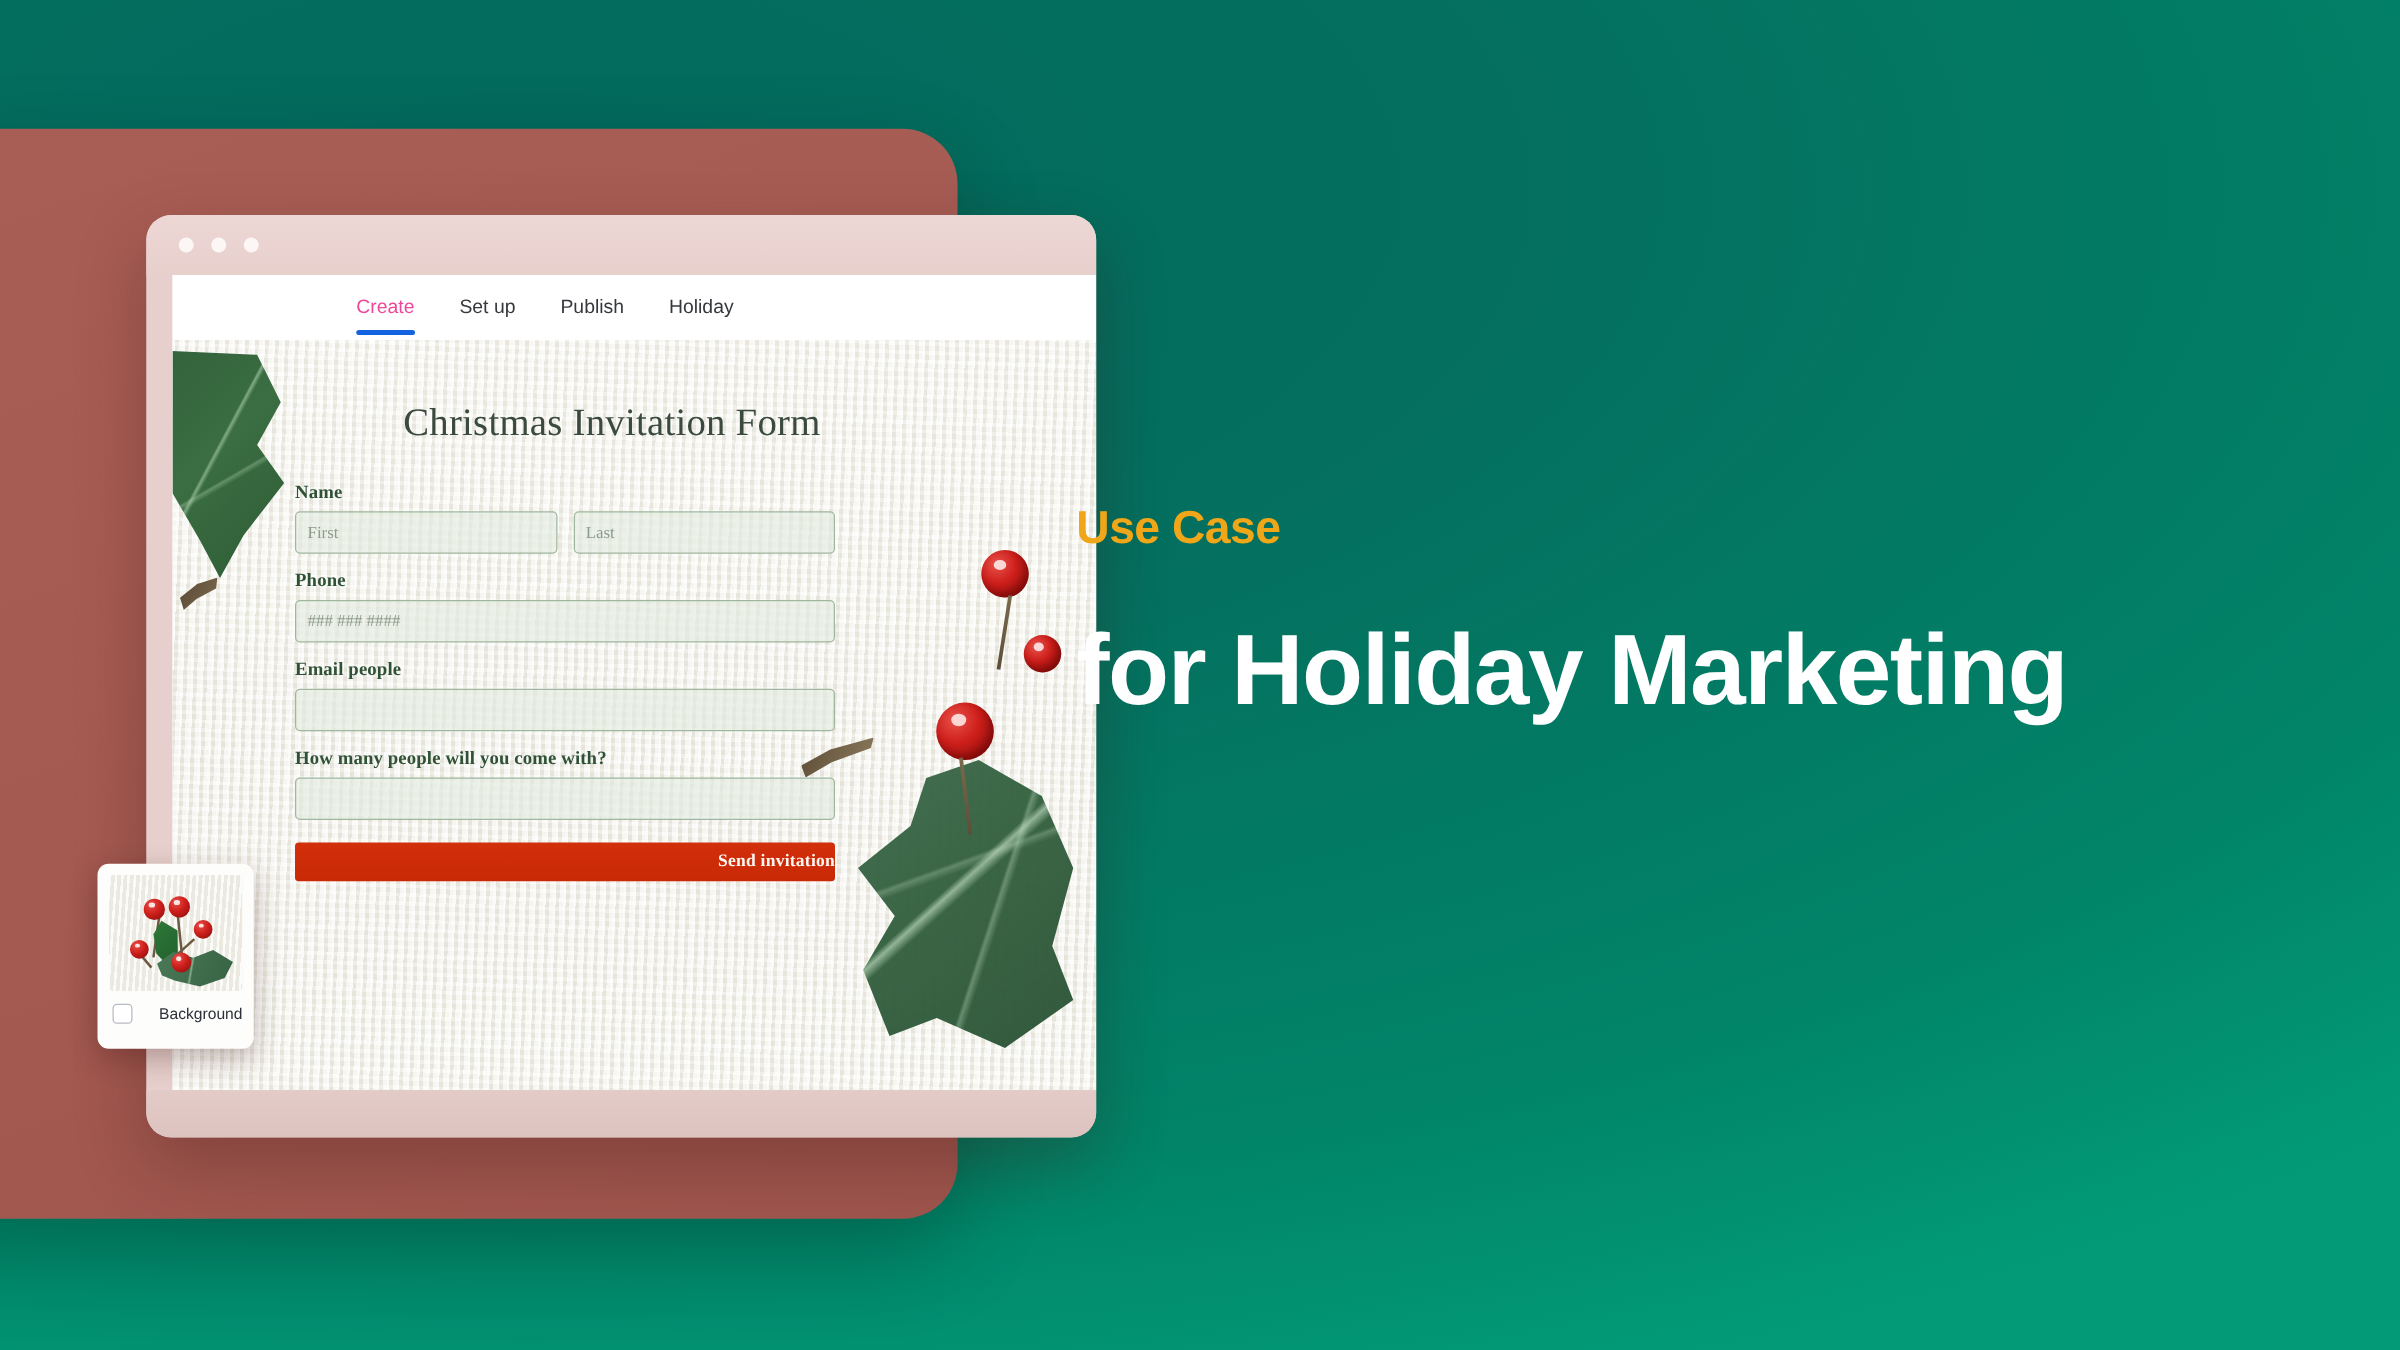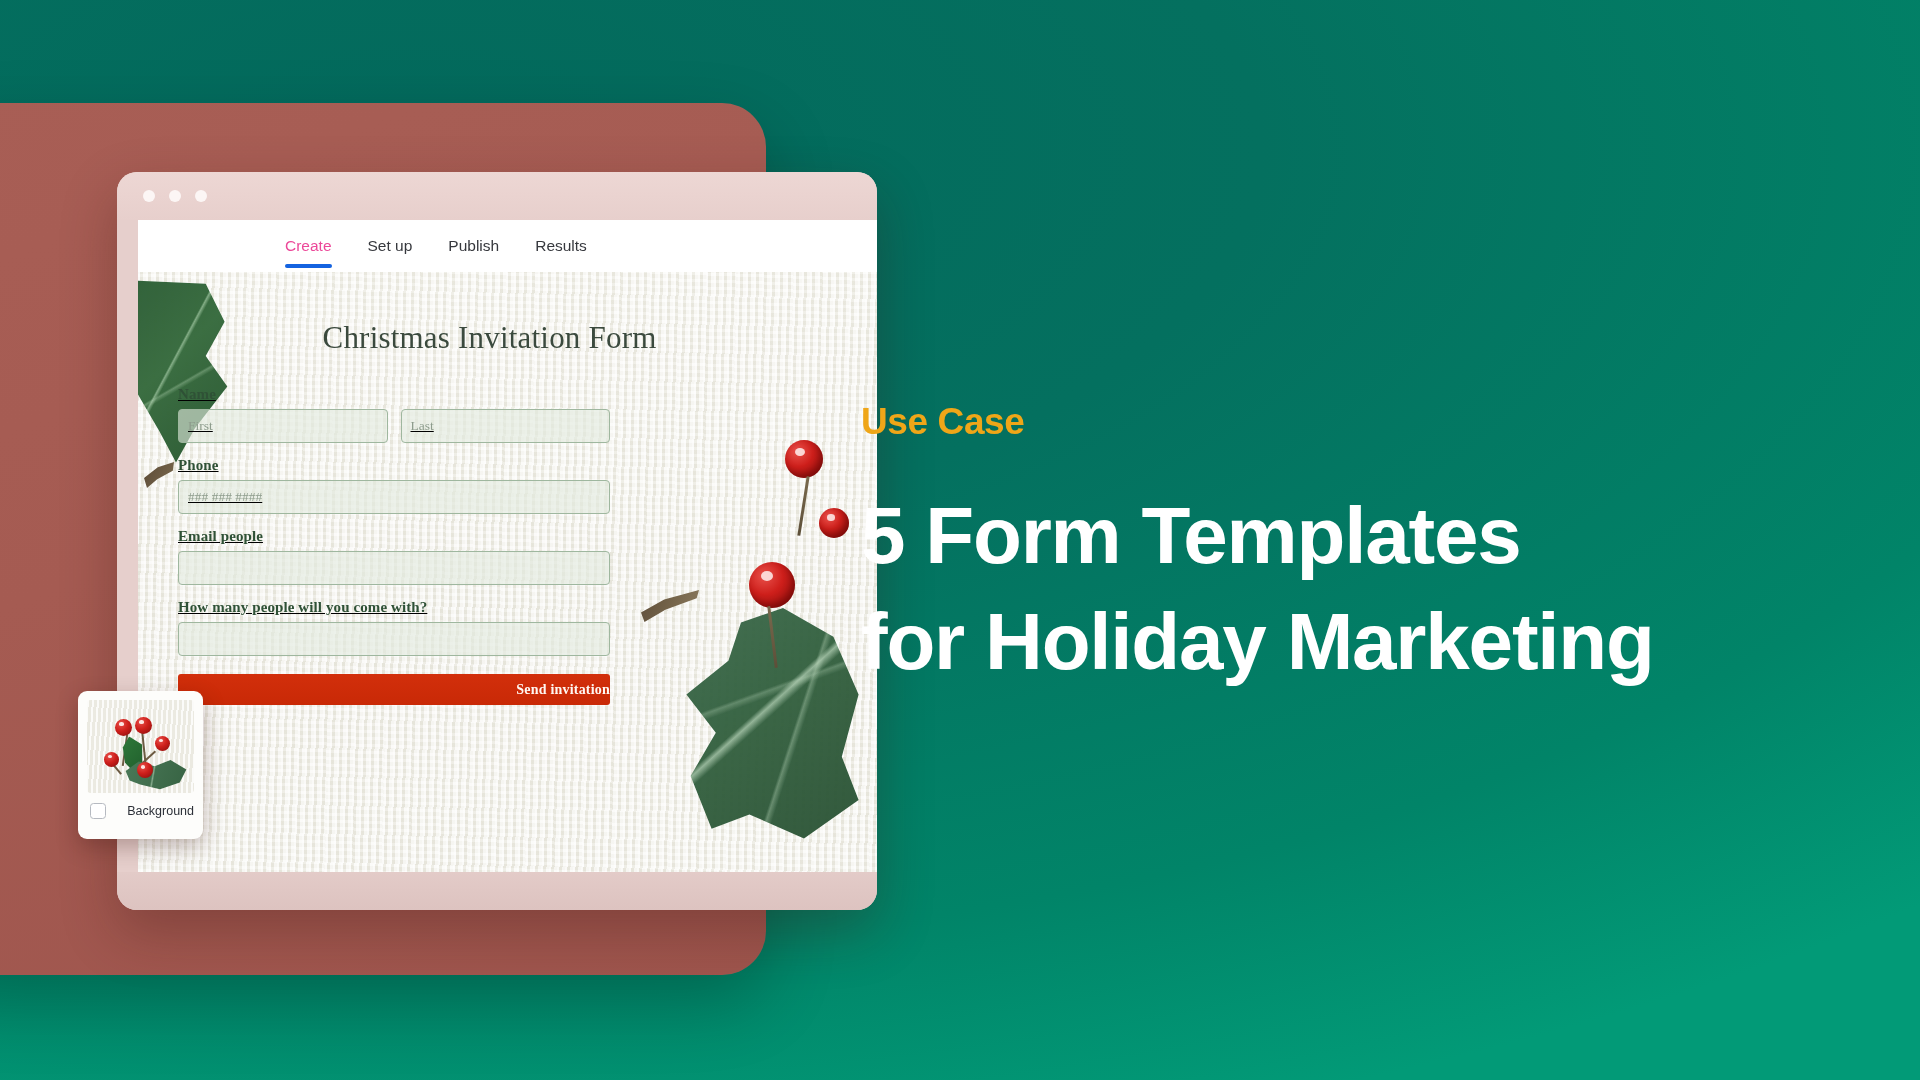--- a/index.html
+++ b/index.html
@@ -207,22 +207,21 @@
     text-align: center;
     font-family: "Liberation Serif", "DejaVu Serif", serif;
     font-size: 31px;
     color: #3B4A3E;
     letter-spacing: 0.2px;
     margin: 0 0 30px 0;
     padding-right: 36px;
   }
   #fields {
     width: 432px;
-    margin-left: 40px;
-    text-decoration: underline;
+    margin-left: 98px;
   }
   .field-label {
     font-family: "Liberation Serif", "DejaVu Serif", serif;
     font-weight: bold;
     font-size: 15px;
     color: #2F5136;
     margin-bottom: 6px;
     letter-spacing: 0.1px;
   }
   .input-box {
@@ -394,21 +393,21 @@
       <span class="dot d2"></span>
       <span class="dot d3"></span>
     </div>
 
     <div id="browser-viewport">
 
       <div id="tab-strip">
         <div class="tab active">Create</div>
         <div class="tab">Set up</div>
         <div class="tab">Publish</div>
-        <div class="tab">Results</div>
+        <div class="tab">Holiday</div>
       </div>
 
       <div id="form-paper">
 
         <div class="deco" id="leaf-topleft"></div>
         <div class="deco" id="stem-topleft"></div>
         <div class="deco" id="leaf-bottomright"></div>
         <div class="deco" id="stem-bottomright"></div>
         <div class="deco berry" id="berry-a"></div>
         <div class="deco berry" id="berry-b"></div>
@@ -470,17 +469,16 @@
       <span class="tb-berry" id="tbb5"></span>
     </div>
     <div id="bg-card-footer">
       <span id="bg-checkbox"></span>
       <span id="bg-label">Background</span>
     </div>
   </div>
 
   <div id="right-copy">
     <div id="eyebrow">Use Case</div>
-    <div class="headline-line">5 Form Templates</div>
     <div class="headline-line">for Holiday Marketing</div>
   </div>
 
 </div>
 
 </body></html>

